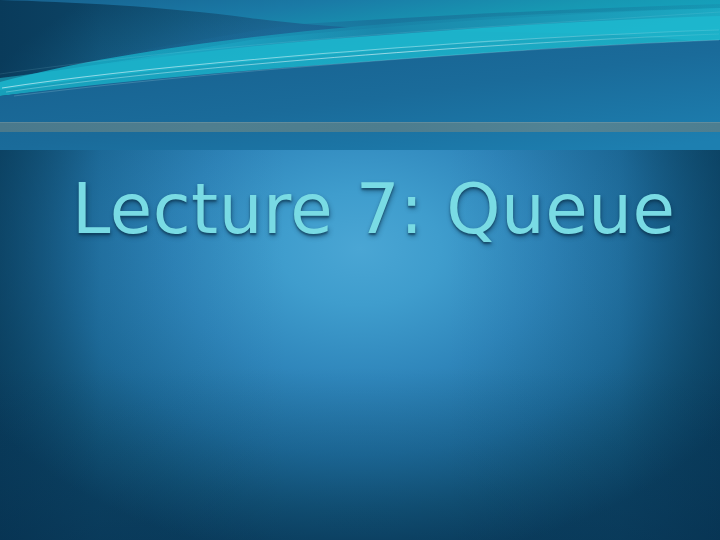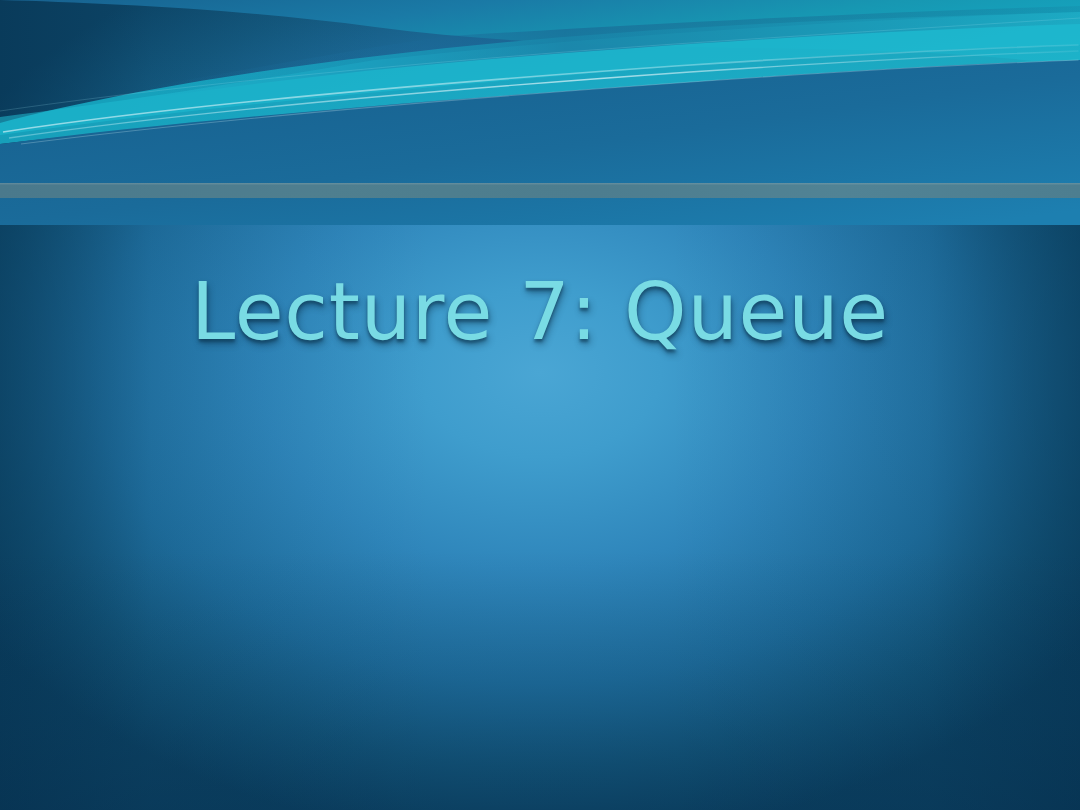--- a/index.html
+++ b/index.html
@@ -85,21 +85,21 @@
     position: absolute;
     left: 72px;
     top: 178px;
     width: 576px;
     text-align: center;
   }
   .slide-title {
     margin: 0;
     font-family: "DejaVu Sans", sans-serif;
     font-weight: 400;
-    font-size: 53px;
+    font-size: 69px;
     line-height: 62px;
     letter-spacing: 0.5px;
     color: #79dbe4;
     text-shadow:
        0 2px 2px rgba(10,50,75,0.55),
        1px 3px 5px rgba(8,42,66,0.45);
     white-space: nowrap;
   }
 </style>
 </head>

